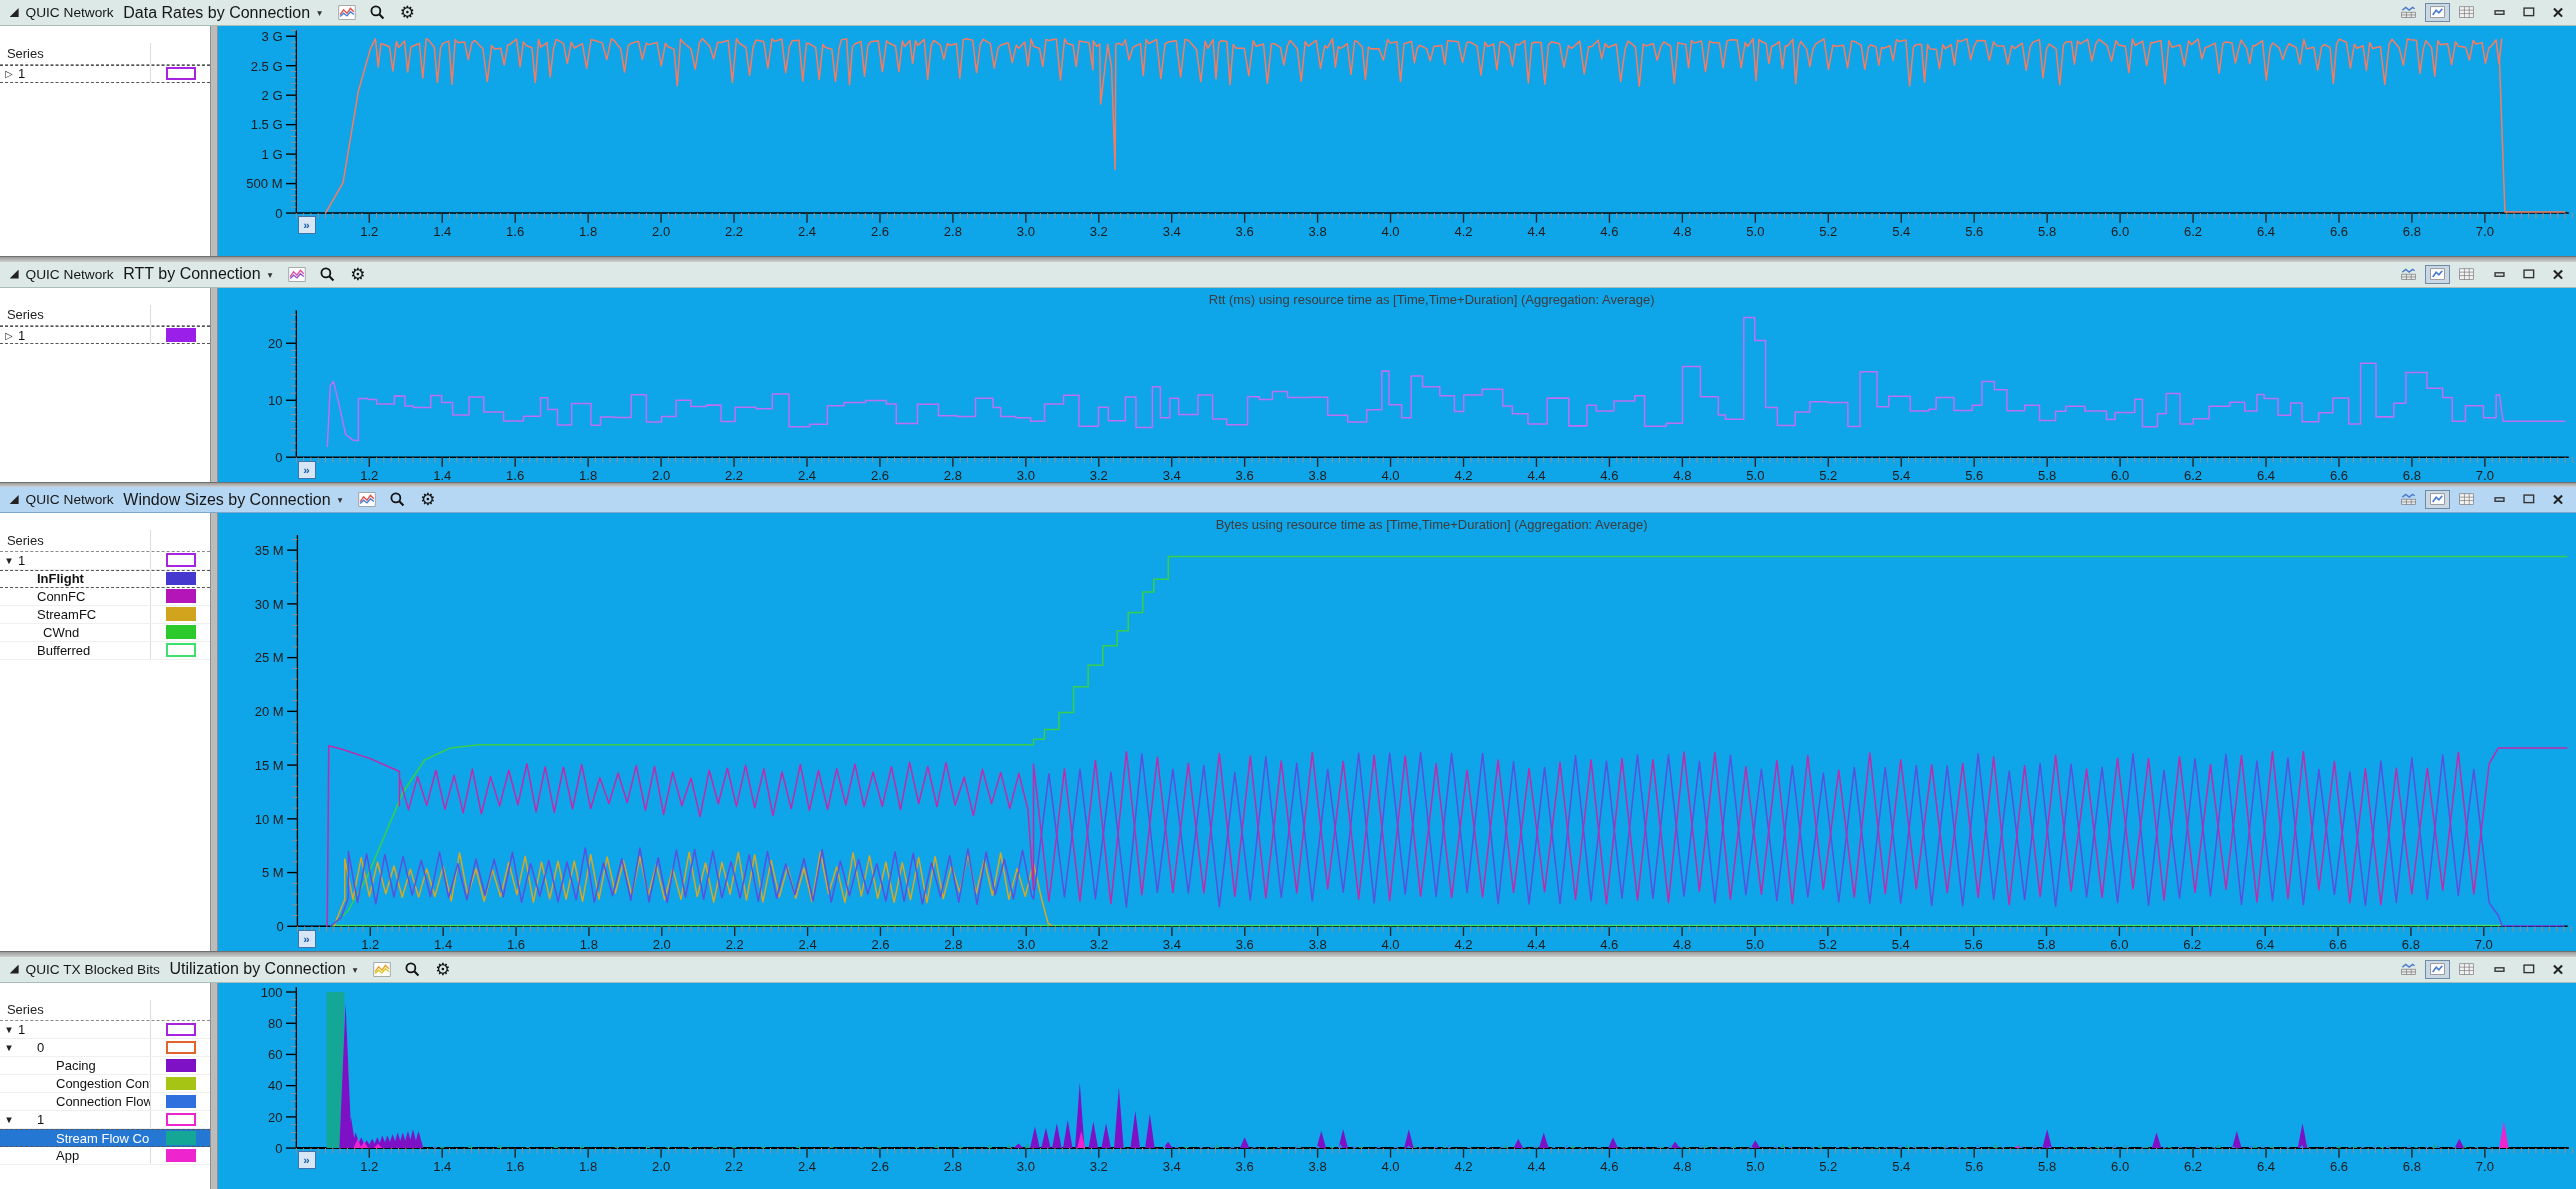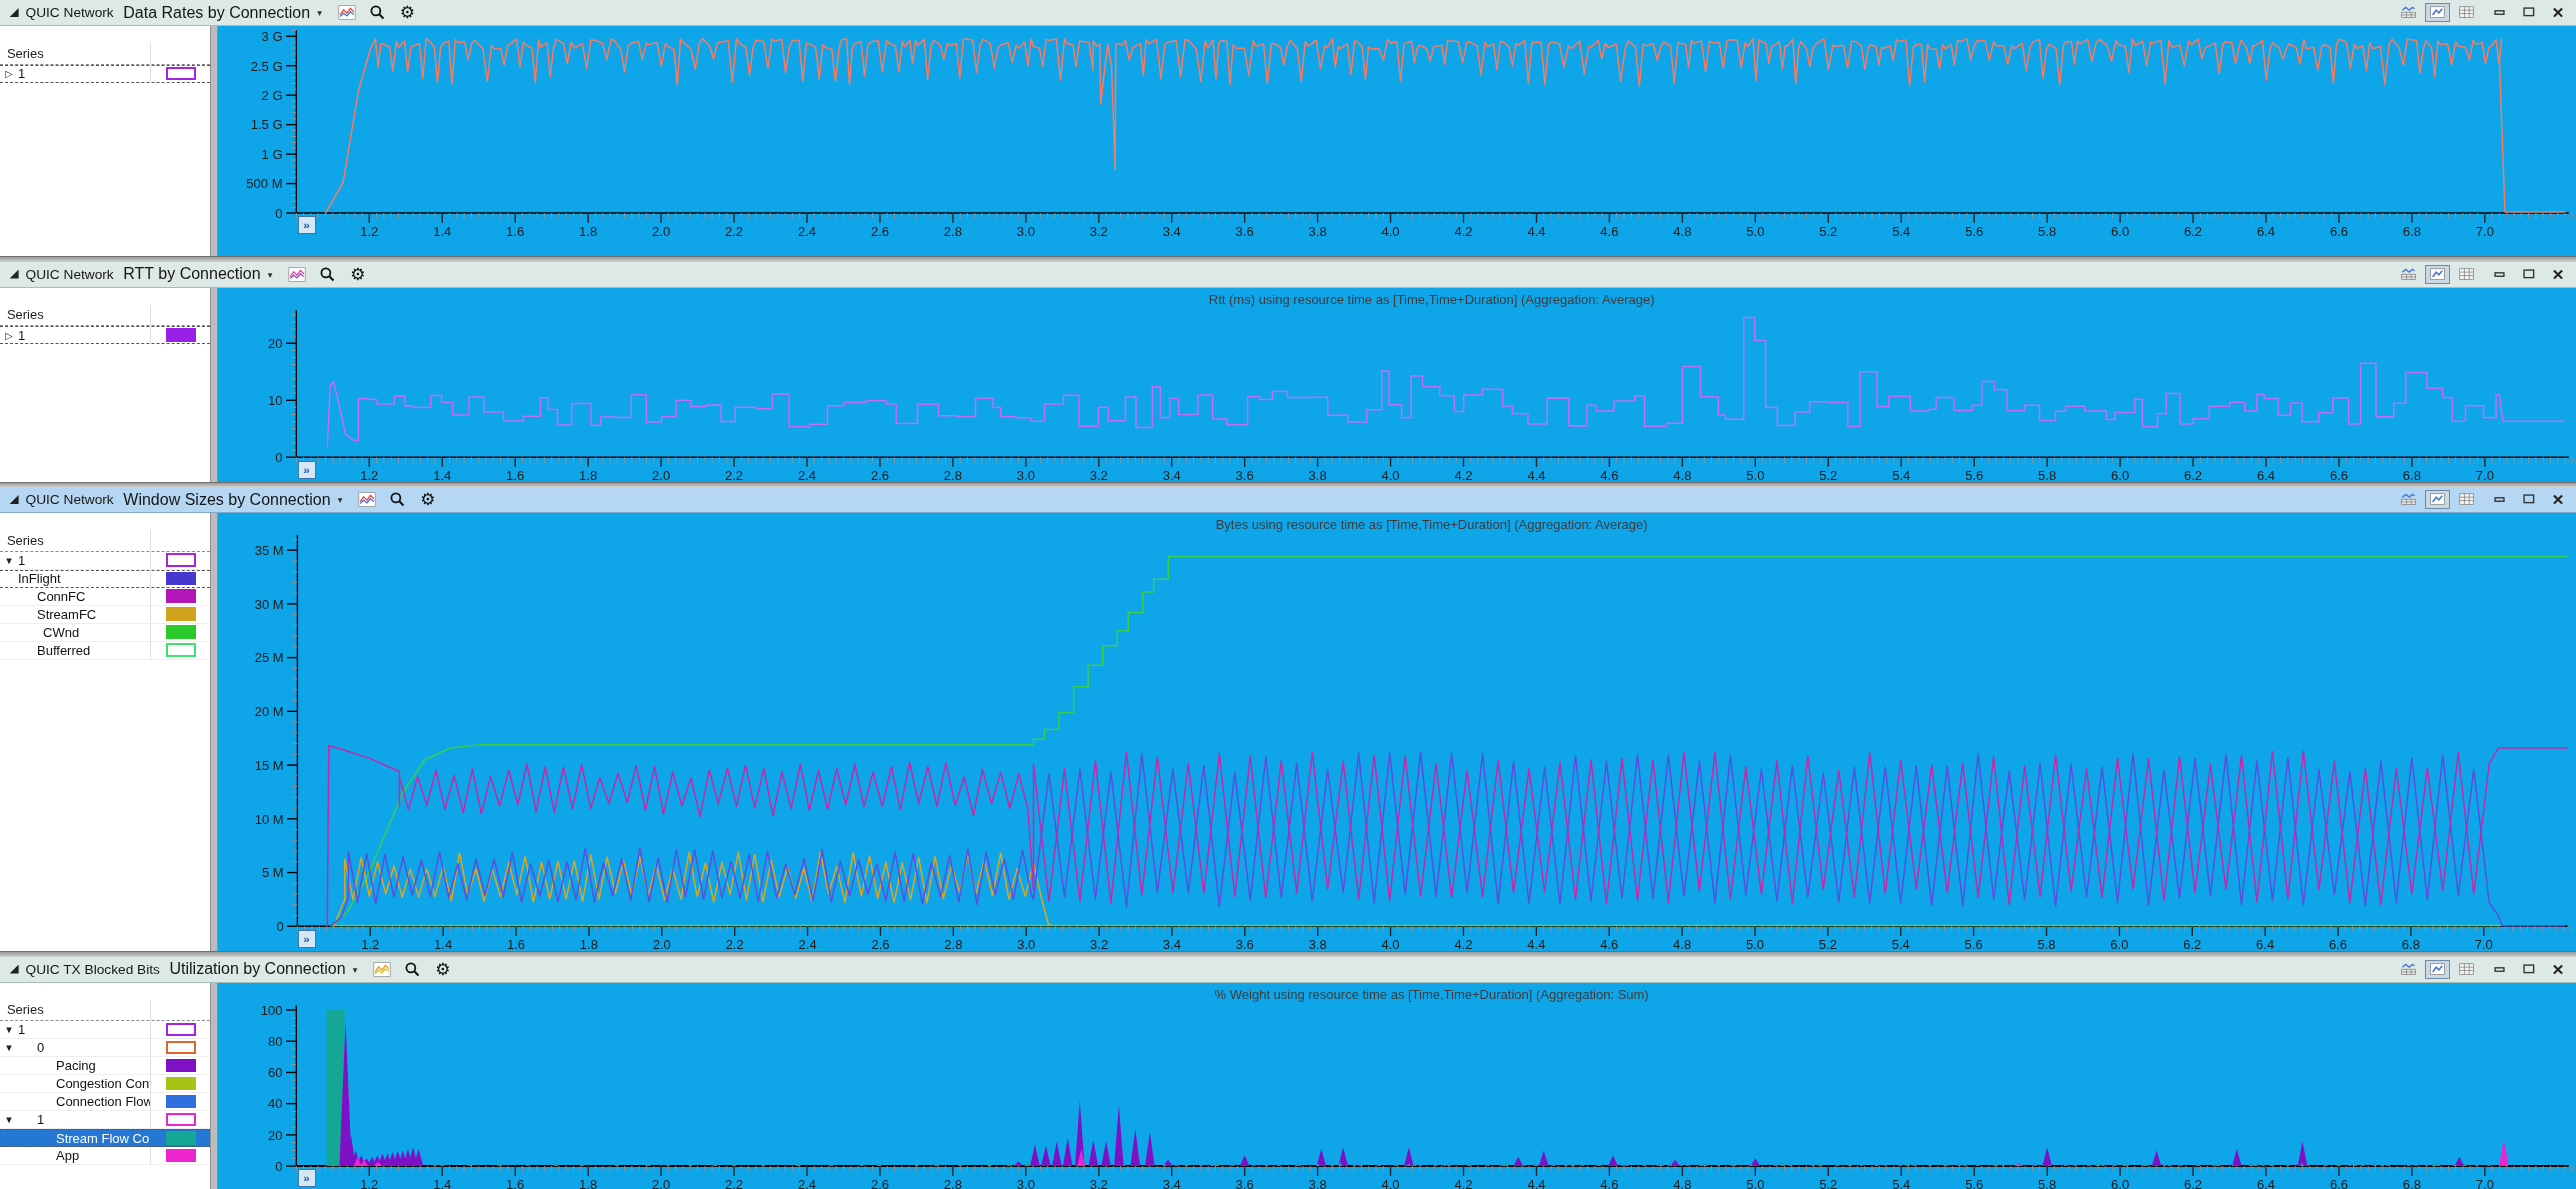--- a/index.html
+++ b/index.html
@@ -1139,21 +1139,21 @@
       <div class="lrows">
           <div class="lrow">
             <span class="exp">▼</span>
             <span class="lab" style="margin-left: 0px;">1</span>
             <span class="cell">
               <span class="sw" style="background: rgb(255, 255, 255); border: 2.1px solid rgb(168, 35, 224);"></span>
             </span>
           </div>
           <div class="lrow focused">
             <span class="exp"></span>
-            <span class="lab" style="">InFlight</span>
+            <span class="lab" style="margin-left: 19px; font-weight: bold;">InFlight</span>
             <span class="cell">
               <span class="sw" style="background: rgb(69, 56, 206);"></span>
             </span>
           </div>
           <div class="lrow">
             <span class="exp"></span>
             <span class="lab" style="margin-left: 19px;">ConnFC</span>
             <span class="cell">
               <span class="sw" style="background: rgb(179, 21, 184);"></span>
             </span>
@@ -1755,21 +1755,20 @@
             <span class="exp"></span>
             <span class="lab" style="margin-left: 38px;">App</span>
             <span class="cell">
               <span class="sw" style="background: rgb(238, 37, 207);"></span>
             </span>
           </div>
         </div>
     </div>
     <div class="vsplit"></div>
     <div class="chartcol">
-      <div class="ctitle">% Weight using resource time as [Time,Time+Duration] (Aggregation: Sum)</div>
       <div class="canvas">
           <svg width="2359" height="190" viewBox="0 0 3434 276">
             <defs>
               <clipPath id="cp3">
                 <rect x="114" y="4" width="3308" height="238"></rect>
               </clipPath>
             </defs>
             <line x1="114" y1="6" x2="114" y2="240" stroke="#000" stroke-width="2"></line>
             <line x1="106" y1="240" x2="114" y2="240" stroke="#909090" stroke-width="1.5"></line>
             <line x1="106" y1="228.6" x2="114" y2="228.6" stroke="#909090" stroke-width="1.5"></line>

